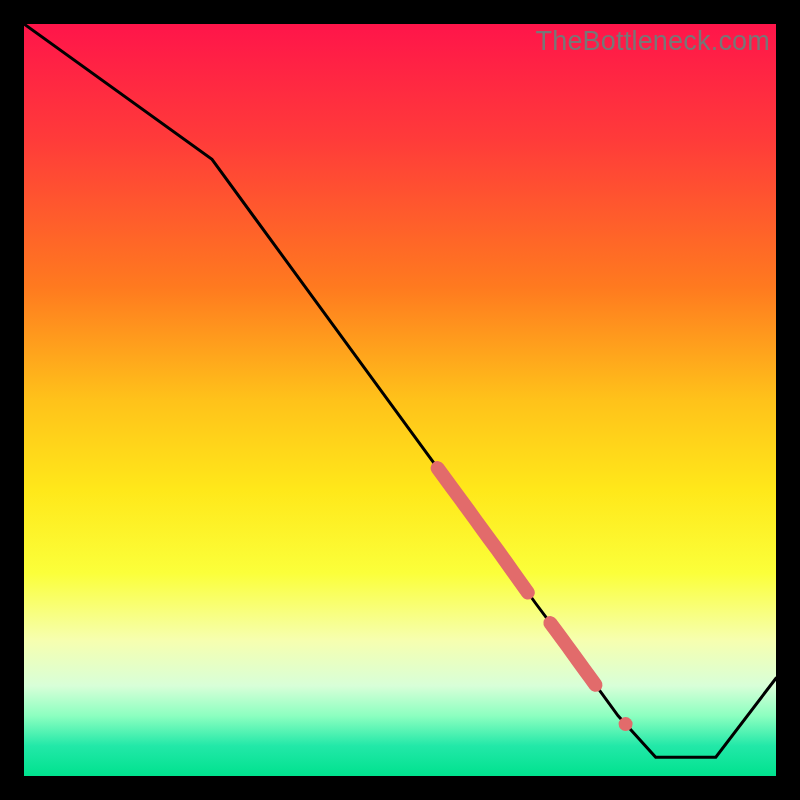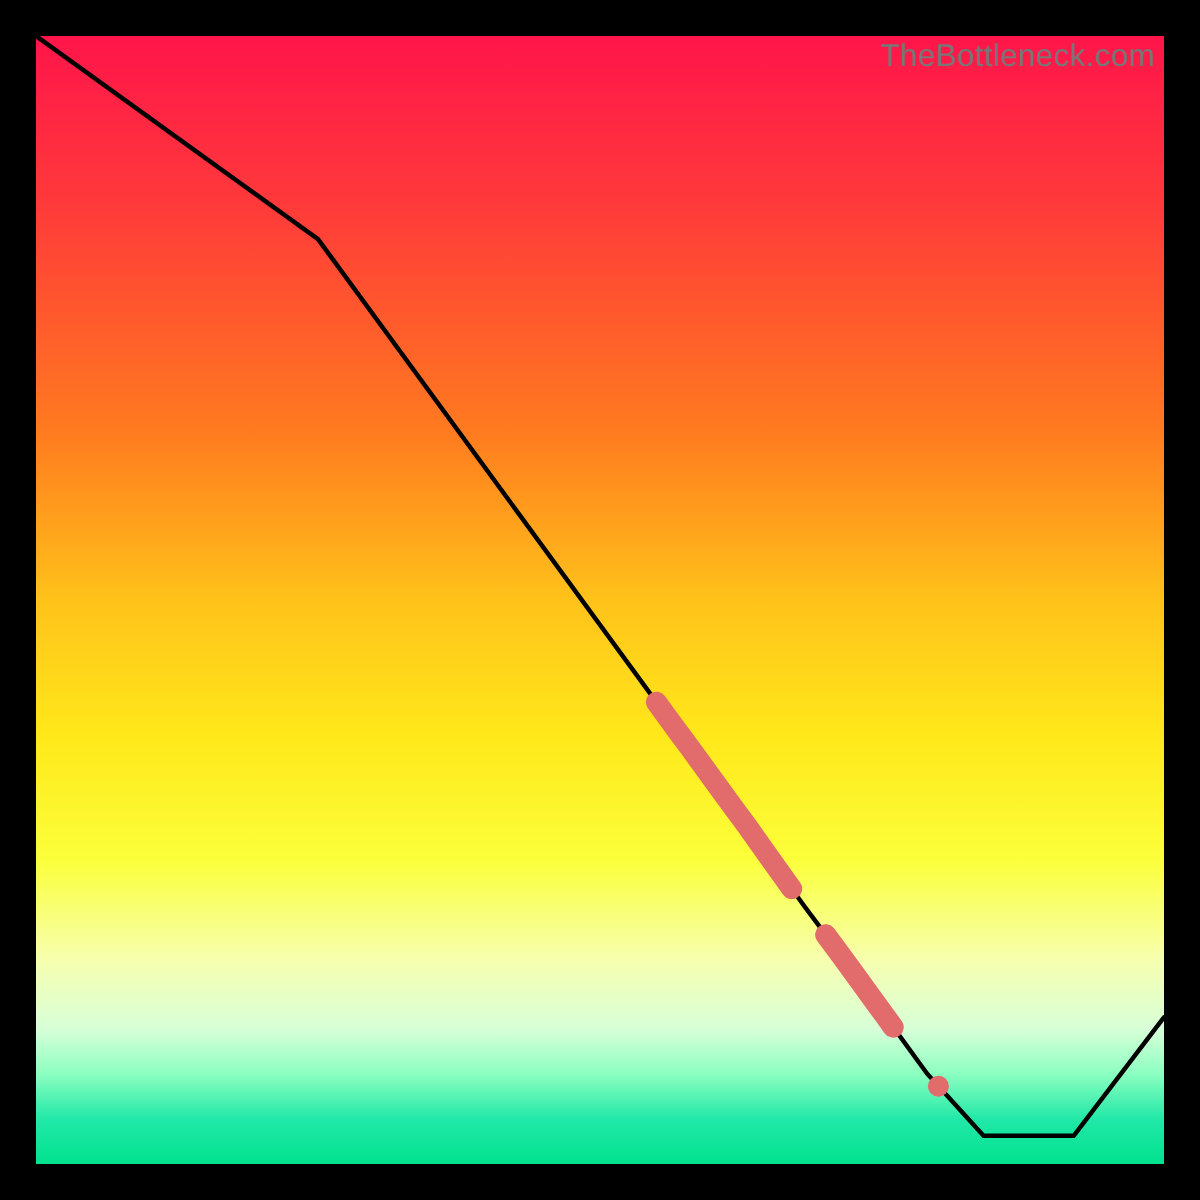--- a/index.html
+++ b/index.html
@@ -35,21 +35,21 @@
       #8cffc0 92%,
       #22e8a8 96%,
       #00e28e 100%
     );
   }
   .watermark {
     position: absolute;
     top: 2px;
     right: 6px;
     font-family: Arial, Helvetica, sans-serif;
-    font-size: 21px;
+    font-size: 27px;
     color: #777;
     letter-spacing: 0.2px;
     user-select: none;
   }
   svg.curve {
     position: absolute;
     left: 0;
     top: 0;
     width: 752px;
     height: 752px;

